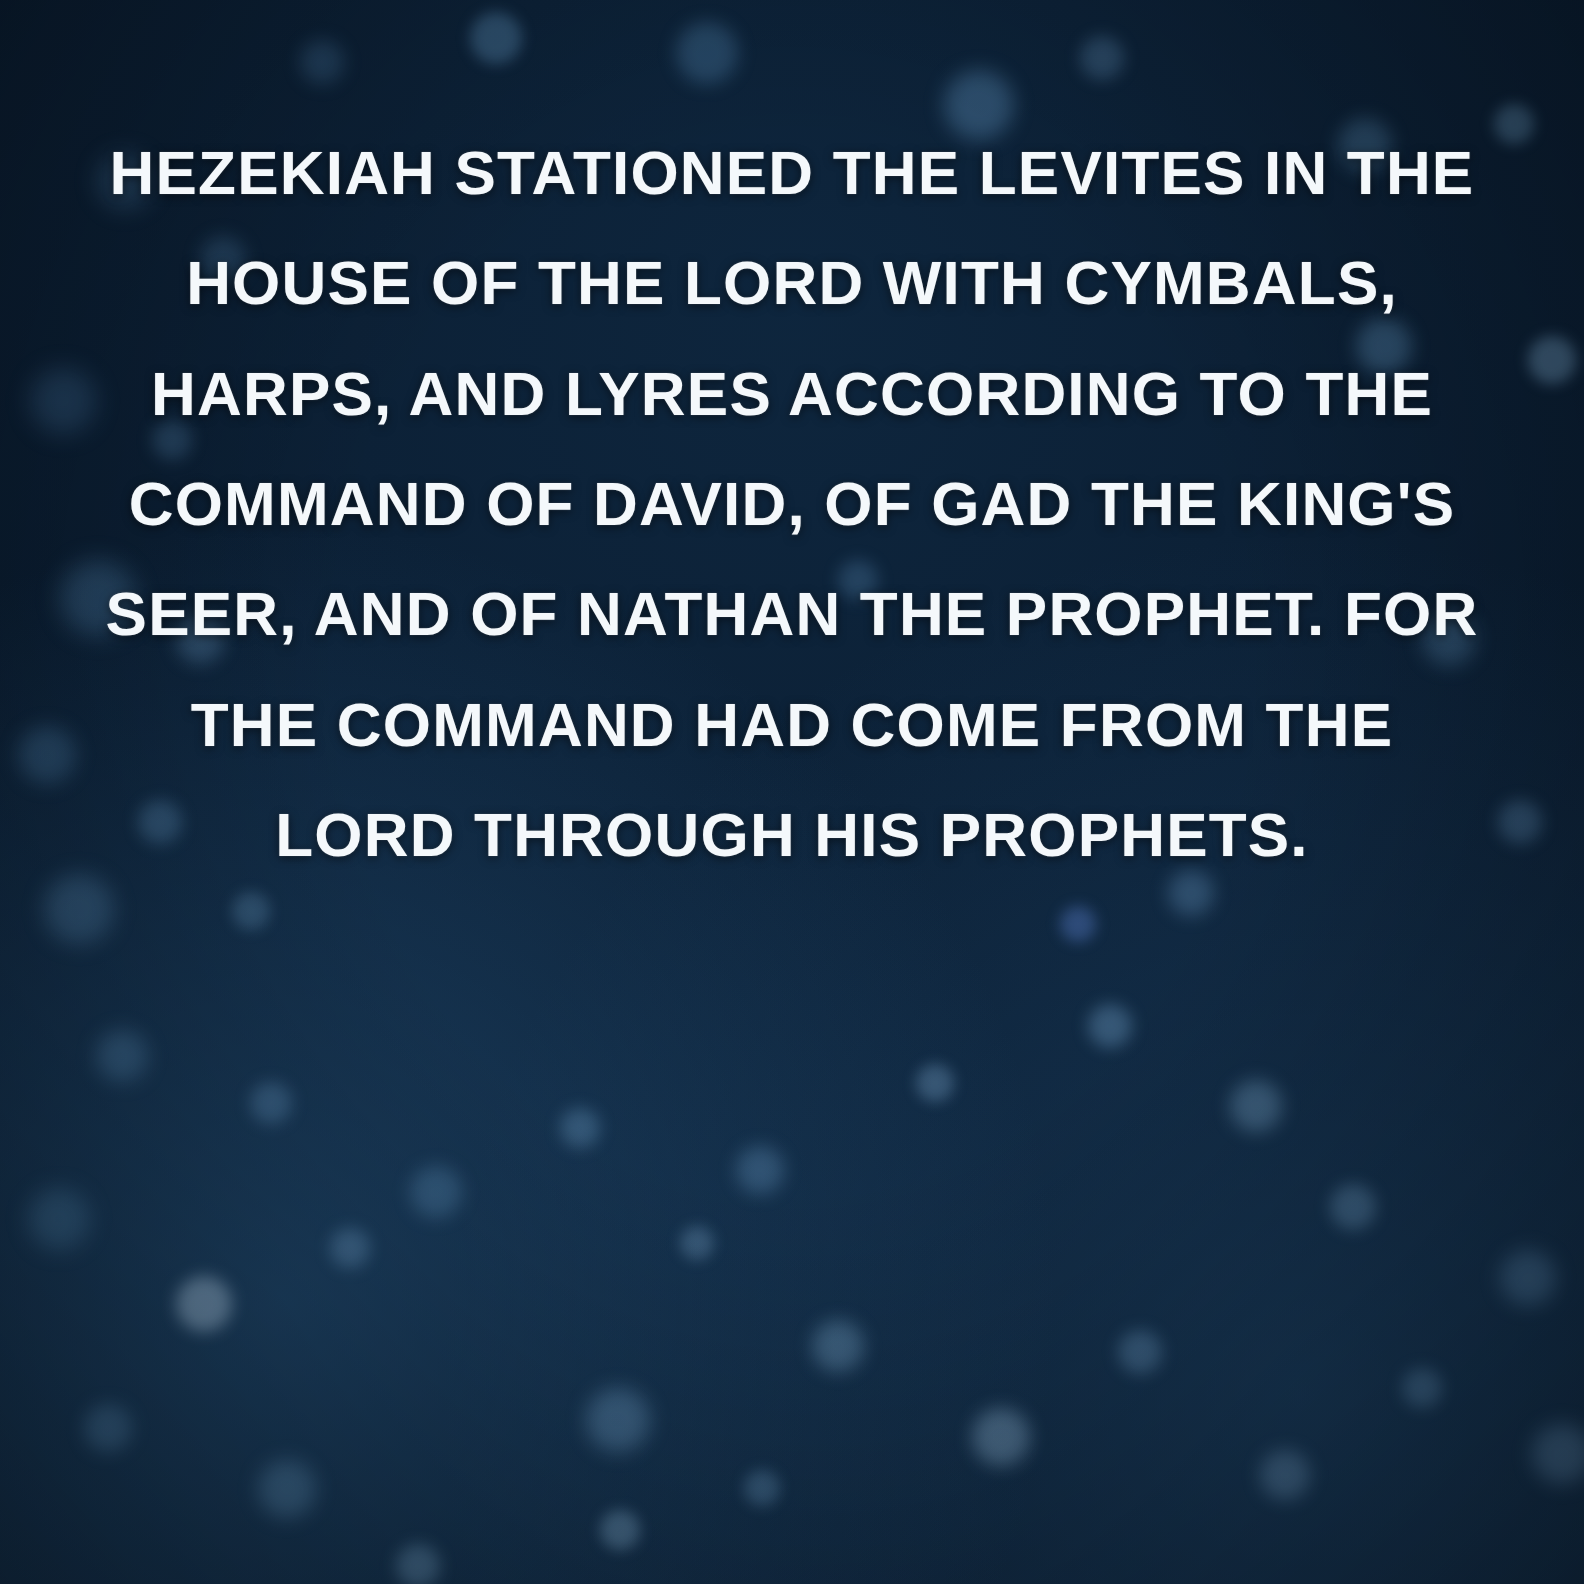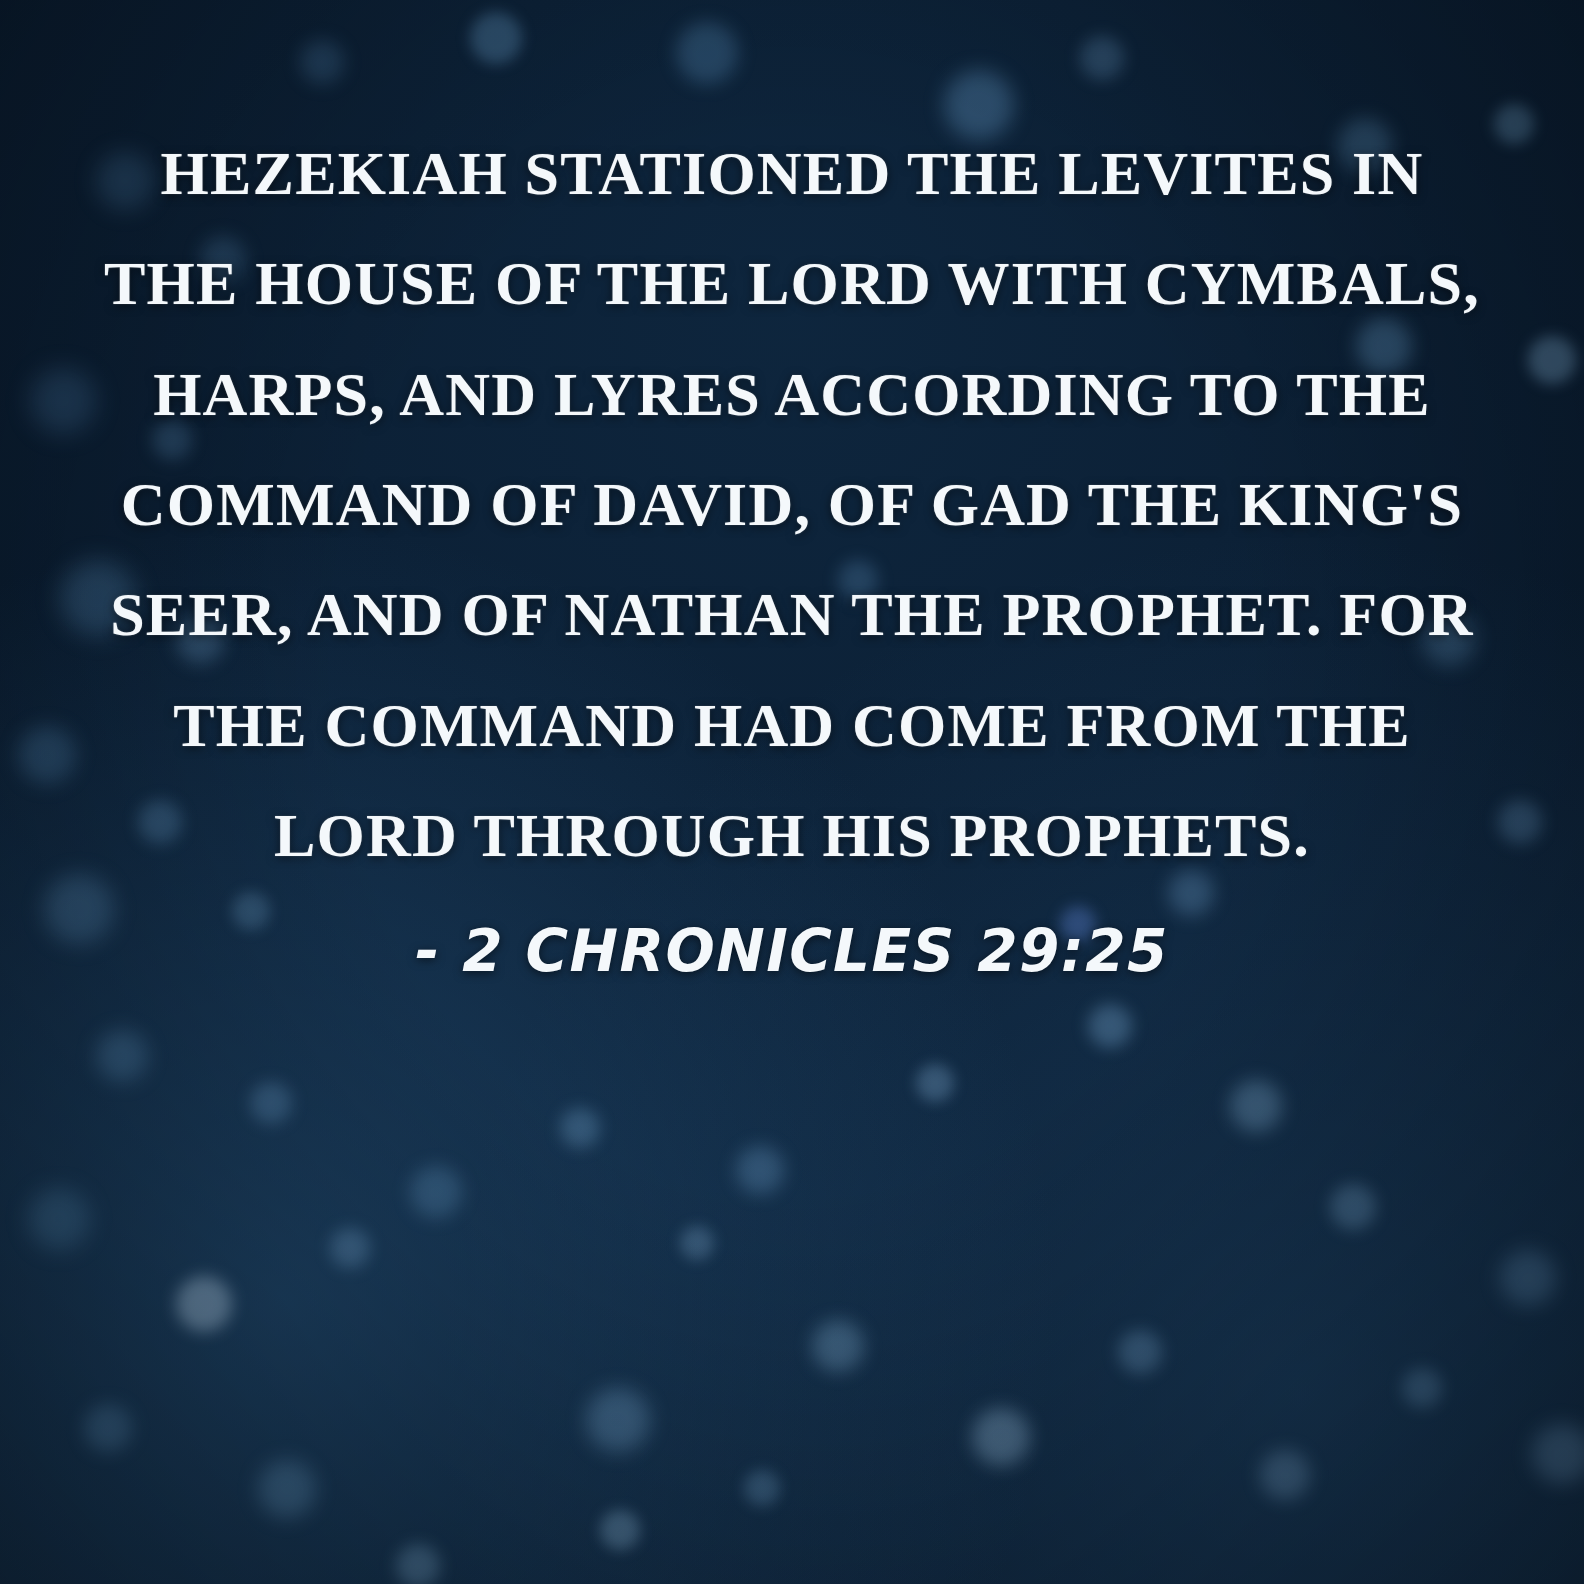--- a/index.html
+++ b/index.html
@@ -35,21 +35,21 @@
     position: absolute;
     left: 0;
     right: 0;
     top: 118px;
     padding: 0 96px;
     text-align: center;
   }
   #verse-text {
     margin: 0;
     color: #f4f8fb;
-    font-family: Liberation Serif, serif;
+    font-family: Liberation Sans, sans-serif;
     font-weight: bold;
     font-size: 62px;
     line-height: 1.78;
     letter-spacing: 1.2px;
     text-transform: uppercase;
     text-shadow: 0 2px 10px rgba(0,0,0,0.55), 0 0 2px rgba(255,255,255,0.25);
   }
   #verse-ref {
     margin: 26px 0 0 0;
     color: #f4f8fb;
@@ -117,16 +117,15 @@
       <div class="bokeh" style="left: 838px; top: 560px; width: 40px; height: 40px; background: rgba(120, 178, 226, 0.22); filter: blur(8px);"></div>
       <div class="bokeh" style="left: 1532px; top: 1424px; width: 60px; height: 60px; background: rgba(140, 192, 234, 0.28); filter: blur(10px);"></div>
       <div class="bokeh" style="left: 680px; top: 1226px; width: 34px; height: 34px; background: rgba(150, 198, 236, 0.26); filter: blur(7px);"></div>
       <div class="bokeh" style="left: 300px; top: 40px; width: 44px; height: 44px; background: rgba(105, 165, 214, 0.22); filter: blur(9px);"></div>
     </div>
 
   <div id="vignette"></div>
 
   <div id="text-layer">
     <p id="verse-text">Hezekiah stationed the Levites in the house of the LORD with cymbals, harps, and lyres according to the command of David, of Gad the king's seer, and of Nathan the prophet. For the command had come from the LORD through His prophets.</p>
-    <p id="verse-ref">- 2 Chronicles 29:25</p>
   </div>
 
 </div>
 
 </body></html>

